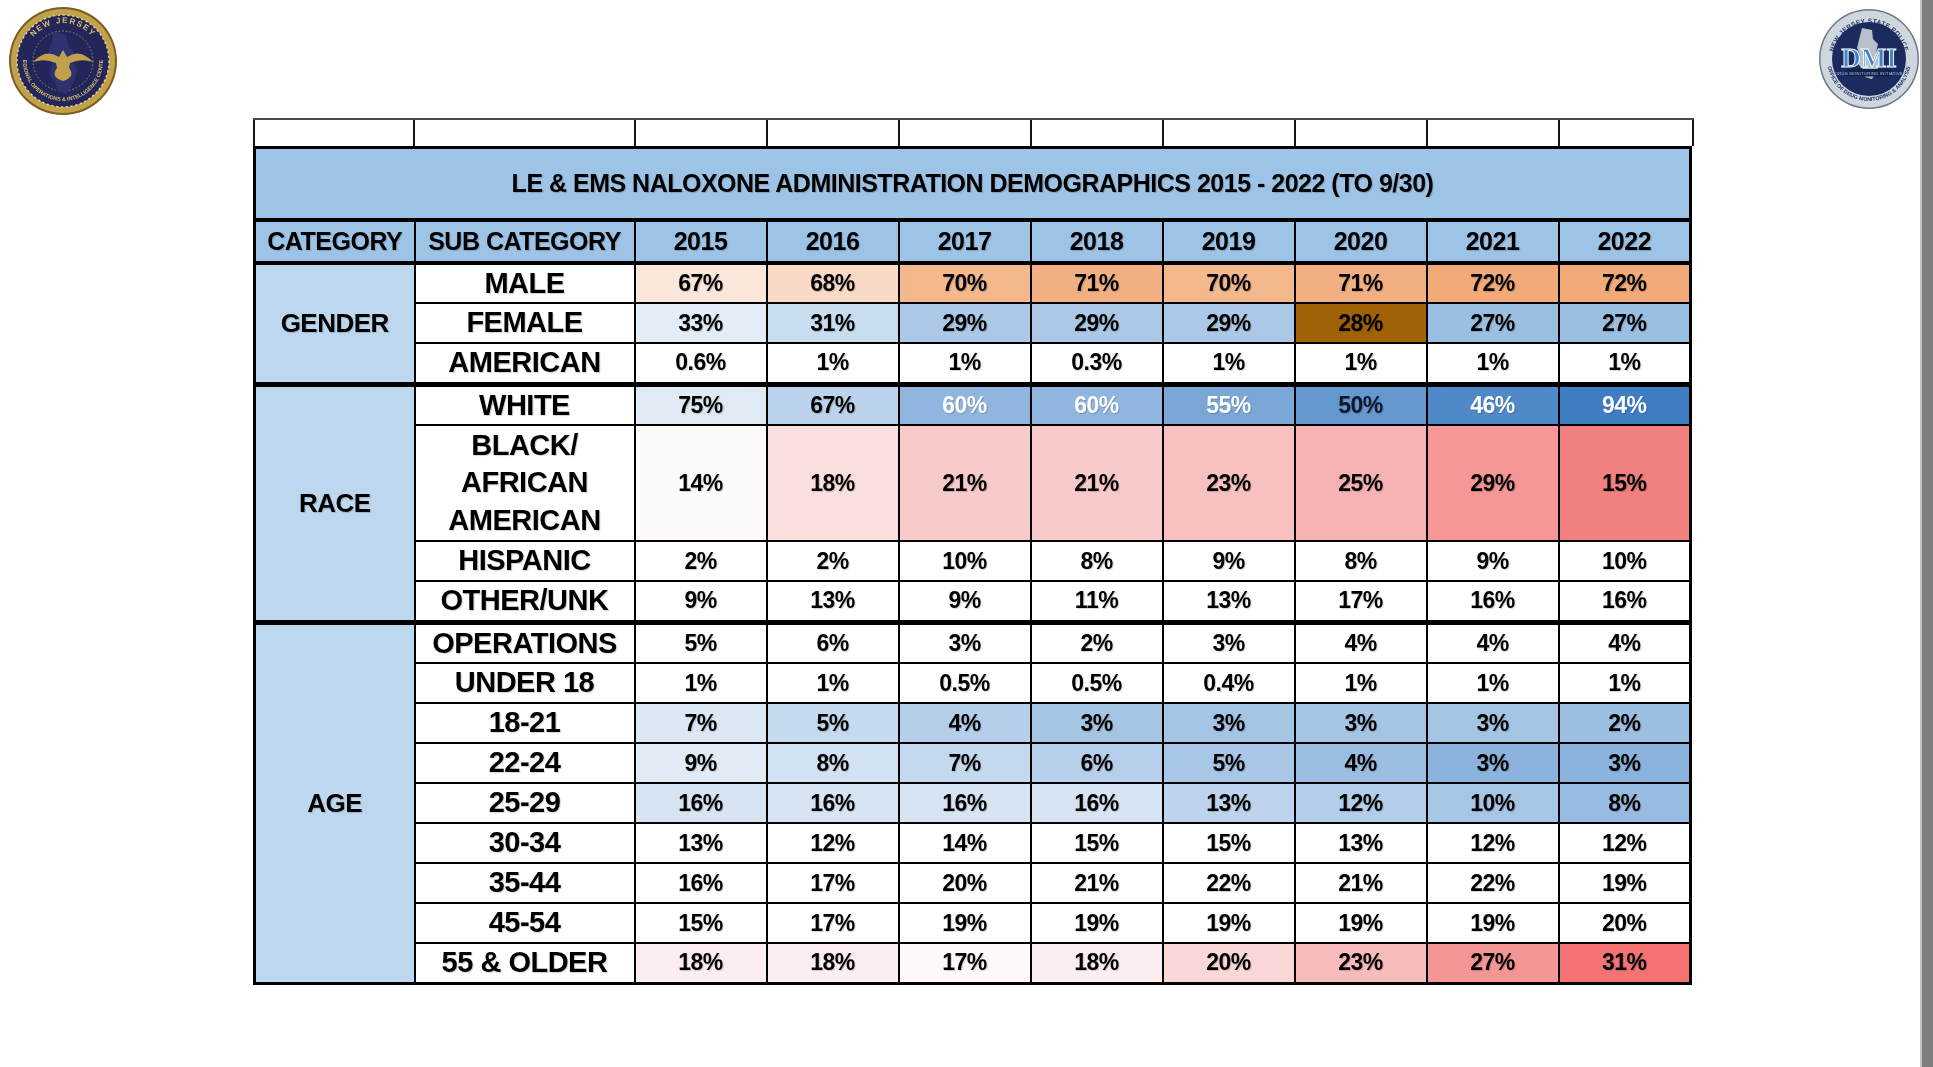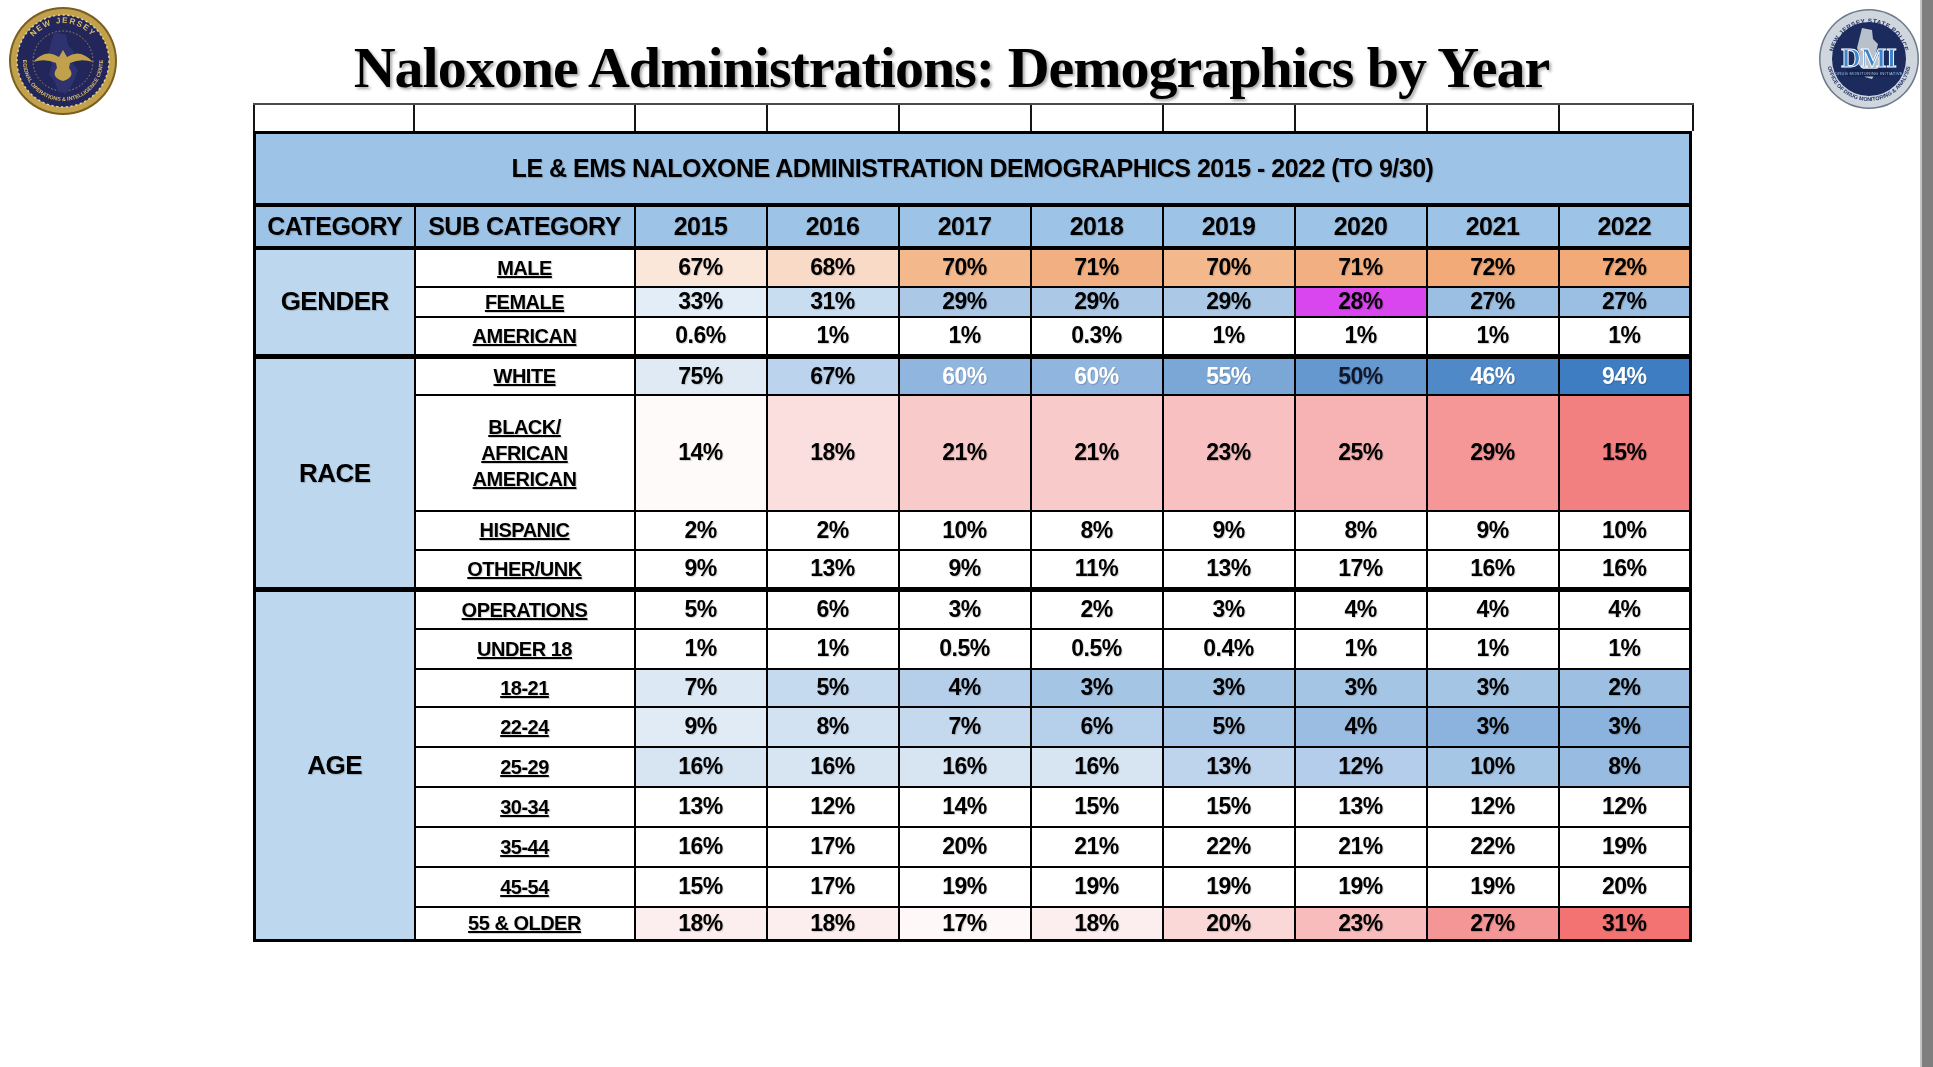--- a/index.html
+++ b/index.html
@@ -15,39 +15,39 @@
 
   
   .seal-left  { position:absolute; left:8px;  top:6px;  width:110px; height:110px; }
   .seal-right { position:absolute; left:1818px; top:8px; width:102px; height:102px; }
 
   
   .scrollbar { position:absolute; right:0; top:0; width:11px; height:1067px;
     background:#7f7f7f; border-left:2px solid #c6c6c6; }
 
   
-  .tablewrap { position:absolute; left:253px; top:103px; }
+  .tablewrap { position:absolute; left:253px; top:118px; }
   .ghost { position:relative; width:1441px; height:26px; border-top:2px solid #4a4a4a; }
   .ghost .tick { position:absolute; top:0; height:26px; width:2px; background:#151515; }
 
   table.demo { border-collapse:collapse; table-layout:fixed; border:3px solid #000;
     background:#fff; }
   table.demo td { border:2px solid #000; text-align:center; vertical-align:middle;
     font-weight:700; color:#000; padding:0; letter-spacing:-0.5px;
     text-shadow:1px 1px 1px rgba(0,0,0,0.18); }
 
   tr.trow { height:72px; }
   tr.trow td { background:#9dc3e6; font-size:25px; border-bottom:4px solid #000; }
   tr.hrow { height:43px; }
   tr.hrow td { background:#9dc3e6; font-size:25px; border-bottom:4px solid #000; }
   td.hc { border-right-width:4px; }
 
   td.cat { background:#bdd7ee; font-size:26px; border-right:4px solid #000; }
-  td.sub { background:#fff; font-size:20px; border-right:4px solid #000;
-           white-space:pre-line; line-height:1.3;text-decoration:underline; }
+  td.sub { background:#fff; font-size:29px; border-right:4px solid #000;
+           white-space:pre-line; line-height:1.3; }
   td.val { font-size:23px; }
   tr.sec td { border-top:5px solid #000; }
 
   tr.rh34{height:34px} tr.rh38{height:38px} tr.rh39{height:39px}
   tr.rh40{height:40px} tr.rh42{height:30px} tr.rh116{height:116px}
 </style>
 </head>
 <body>
 
 <div class="slide">
@@ -65,21 +65,20 @@
     </defs>
     <text font-size="8" font-weight="bold" fill="#d9bc6a" letter-spacing="1.5">
       <textPath href="#arcLT" startOffset="50%" text-anchor="middle">NEW JERSEY</textPath>
     </text>
     <text font-size="5.4" font-weight="bold" fill="#d9bc6a">
       <textPath href="#arcLB" startOffset="50%" text-anchor="middle">REGIONAL OPERATIONS &amp; INTELLIGENCE CENTER</textPath>
     </text>
     <path d="M25,56 Q38,42 51,51 L55,44 L59,51 Q72,42 85,56 Q73,52 62,57 L61,62 Q68,71 55,75 Q42,71 49,62 L48,57 Q37,52 25,56 Z" fill="#c2a14d"></path>
   </svg>
 
-  <div class="page-title">Naloxone Administrations: Demographics by Year</div>
 
   <svg class="seal-right" viewBox="0 0 102 102">
     <circle cx="51" cy="51" r="50" fill="#6e7a8a"></circle>
     <circle cx="51" cy="51" r="48.5" fill="#cfd6de"></circle>
     <circle cx="51" cy="51" r="37" fill="#1c2b5e"></circle>
     <path d="M44,20 l10,2 1,9 5,5 -2,9 5,7 -4,10 -5,9 -7,-2 -2,-8 -5,-5 2,-9 -3,-7 z" fill="#b8c0cb"></path>
     <defs>
       <path id="arcRT" d="M 15,51 A 36,36 0 0 1 87,51"></path>
       <path id="arcRB" d="M 9,51 A 42,42 0 0 0 93,51"></path>
     </defs>
@@ -150,21 +149,21 @@
         <td class="val" style="background-color: rgb(241, 170, 120);">72%</td>
         <td class="val" style="background-color: rgb(241, 170, 120);">72%</td>
       </tr>
       <tr class="rh42">
         <td class="sub">FEMALE</td>
         <td class="val" style="background-color: rgb(226, 237, 247);">33%</td>
         <td class="val" style="background-color: rgb(201, 221, 240);">31%</td>
         <td class="val" style="background-color: rgb(171, 201, 231);">29%</td>
         <td class="val" style="background-color: rgb(171, 201, 231);">29%</td>
         <td class="val" style="background-color: rgb(171, 201, 231);">29%</td>
-        <td class="val" style="background-color: #d946ef;">28%</td>
+        <td class="val" style="background-color: #a16207;">28%</td>
         <td class="val" style="background-color: rgb(155, 191, 226);">27%</td>
         <td class="val" style="background-color: rgb(155, 191, 226);">27%</td>
       </tr>
       <tr class="rh40">
         <td class="sub">AMERICAN</td>
         <td class="val" style="background-color: rgb(255, 255, 255);">0.6%</td>
         <td class="val" style="background-color: rgb(255, 255, 255);">1%</td>
         <td class="val" style="background-color: rgb(255, 255, 255);">1%</td>
         <td class="val" style="background-color: rgb(255, 255, 255);">0.3%</td>
         <td class="val" style="background-color: rgb(255, 255, 255);">1%</td>

